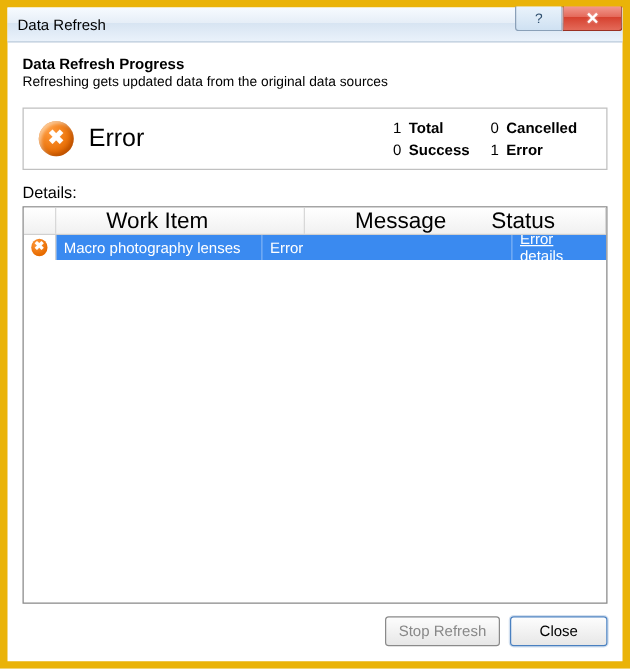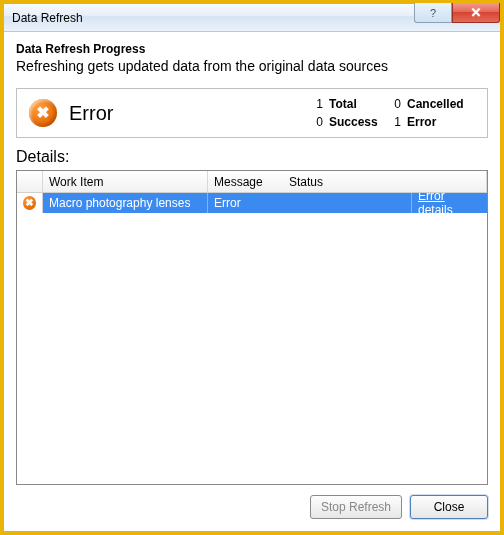--- a/index.html
+++ b/index.html
@@ -10,21 +10,21 @@
     background: #fff;
     width: 504px;
     height: 535px;
     overflow: hidden;
   }
   .window {
     width: 504px;
     height: 535px;
     display: flex;
     flex-direction: column;
-    border: 4px solid #eab308;
+    border: 6px solid #eab308;
     background: #fff;
   }
   .titlebar {
     height: 28px;
     background: linear-gradient(to bottom, #f7fbff 0%, #e6eef7 45%, #d7e4f2 46%, #eaf2fb 100%);
     border-bottom: 1px solid #b7c8da;
     display: flex;
     align-items: center;
     padding: 0 0 0 8px;
     position: relative;
@@ -74,21 +74,21 @@
     padding: 10px 12px 0 12px;
     border-radius: 18px;
   }
   .heading {
     font-weight: bold;
     font-size: 12px;
     color: #000;
     margin-bottom: 2px;
   }
   .subheading {
-    font-size: 14px;
+    font-size: 11px;
     color: #000;
     margin-bottom: 14px;
   }
 
   .status-box {
     border: 1px solid #c0c0c0;
     padding: 8px 10px;
     display: flex;
     align-items: center;
     gap: 10px;
@@ -125,40 +125,41 @@
     display: grid;
     grid-template-columns: 18px 60px 18px 70px;
     row-gap: 4px;
     font-size: 12px;
     color: #000;
   }
   .status-counts .num { text-align: right; padding-right: 6px; }
   .status-counts .lbl { text-align: left; font-weight: bold; }
 
   .details-label {
-    font-size: 16px;
+    font-size: 13px;
     margin-bottom: 4px;
   }
 
   .details-box {
     border: 1px solid #888;
     flex: 1;
     display: flex;
     flex-direction: column;
     overflow: hidden;
     background: #fff;
   }
   .table-header {
     display: flex;
     background: linear-gradient(to bottom, #fff, #f1f1f1);
     border-bottom: 1px solid #d0d0d0;
-    font-size: 12px;
+    font-size: 18px;
     color: #000;
     height: 22px;
     align-items: center;
+    gap: 34px;
   }
   .th {
     border-right: 1px solid #d8d8d8;
     padding: 0 6px;
     height: 100%;
     display: flex;
     align-items: center;
   }
   .col-icon { width: 26px; padding:0; }
   .col-work { width: 165px; }

